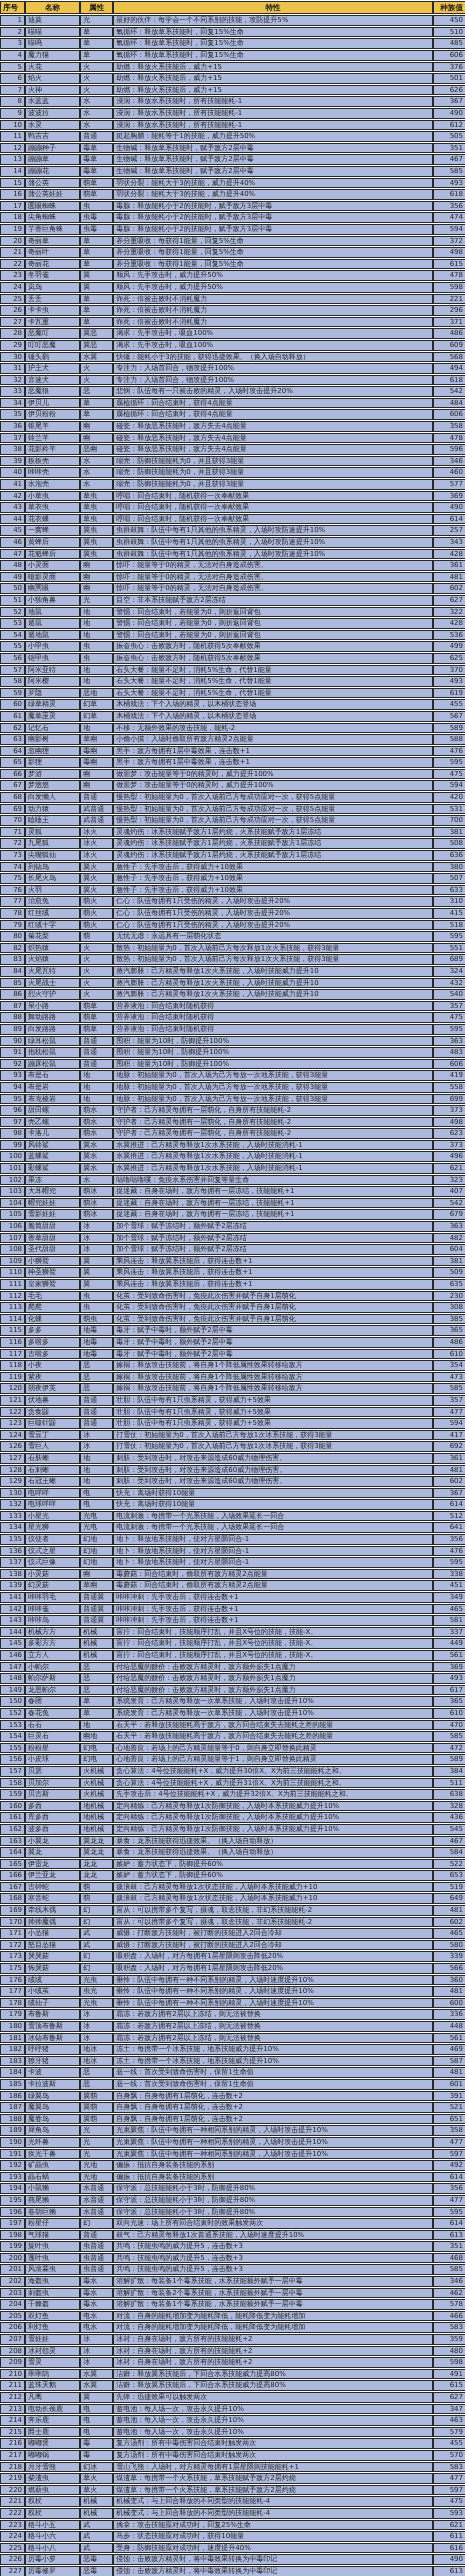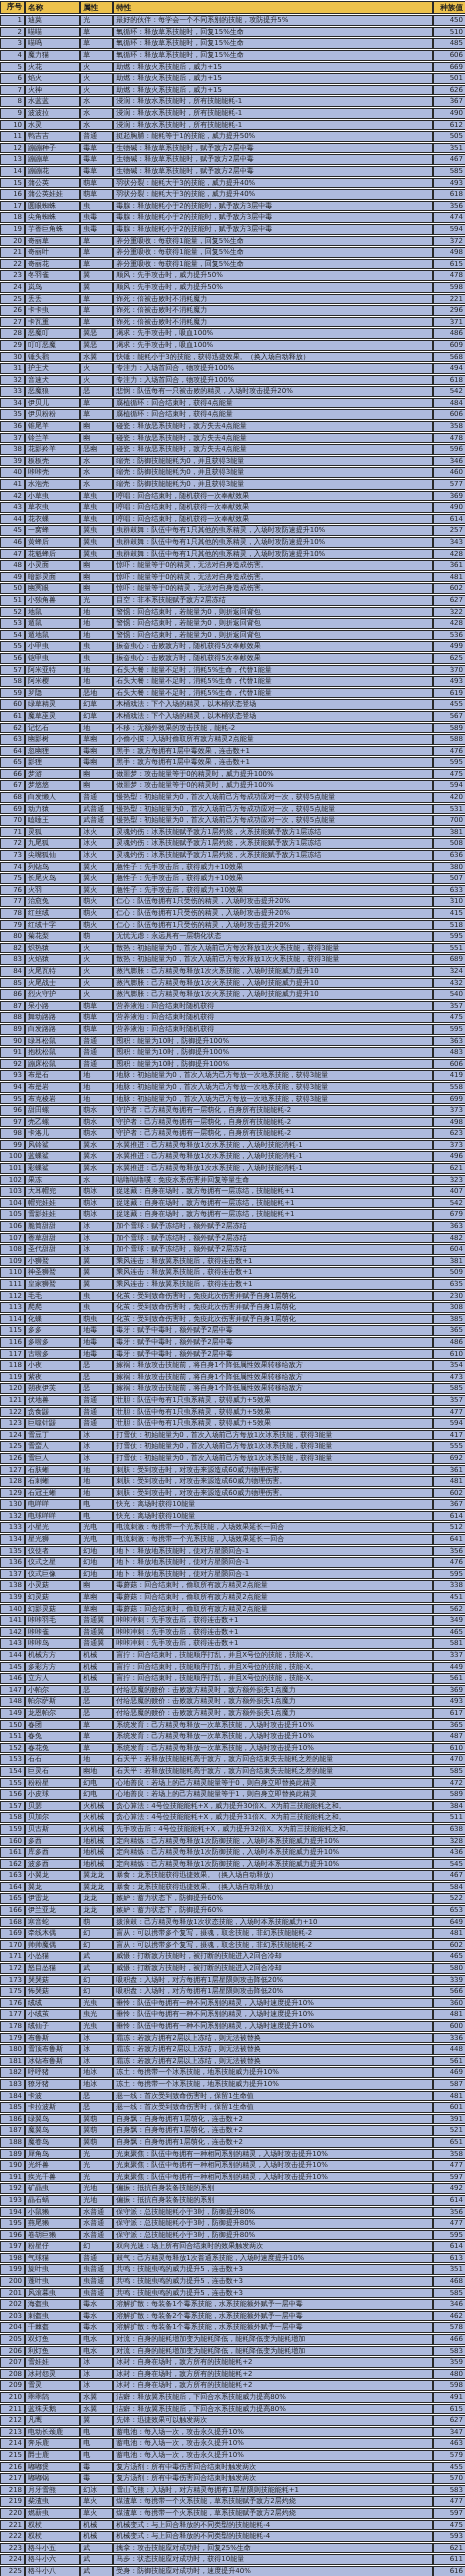--- a/index.html
+++ b/index.html
@@ -5,22 +5,22 @@
   html,body{margin:0;padding:0;background:#ffffff;}
   body{width:466px;font-family:"DejaVu Sans","Liberation Sans",sans-serif;color:#1f1f1f;}
   table{width:466px;table-layout:fixed;border-collapse:separate;border-spacing:0 1.3px;margin:0;}
   col.c-id{width:25px;}
   col.c-name{width:55px;}
   col.c-attr{width:33px;}
   col.c-trait{width:319px;}
   col.c-val{width:33px;}
   th,td{box-sizing:border-box;border:0.7px solid #2a2a2a;overflow:hidden;white-space:nowrap;
         padding:0 2px;height:10px;line-height:8.6px;font-size:7px;}
-  th{background:#edc24d;font-weight:bold;font-size:7.6px;height:12.6px;line-height:11.3px;text-align:left;}
-  th.num{text-align:right;font-family:Liberation Mono, monospace;}
+  th{background:#edc24d;font-weight:bold;font-size:7.6px;height:12.6px;line-height:11.3px;text-align:center;}
+  th.num{text-align:left;}
   th:last-child{text-align:right;}
   td{background:#aebadd;}
   td.id,td.val{text-align:right;}
   td.name,td.attr,td.trait{text-align:left;}
 </style>
 </head>
 <body>
 
 <table>
   <colgroup>
@@ -66,21 +66,21 @@
         <td class="name">魔力猫</td>
         <td class="attr">草</td>
         <td class="trait">氧循环：释放草系技能时，回复15%生命</td>
         <td class="val">606</td>
       </tr>
       <tr>
         <td class="id">5</td>
         <td class="name">火花</td>
         <td class="attr">火</td>
         <td class="trait">助燃：释放火系技能后，威力+15</td>
-        <td class="val">669</td>
+        <td class="val">376</td>
       </tr>
       <tr>
         <td class="id">6</td>
         <td class="name">焰火</td>
         <td class="attr">火</td>
         <td class="trait">助燃：释放火系技能后，威力+15</td>
         <td class="val">501</td>
       </tr>
       <tr>
         <td class="id">7</td>
@@ -895,27 +895,20 @@
         <td class="val">594</td>
       </tr>
       <tr>
         <td class="id">124</td>
         <td class="name">雪豆丁</td>
         <td class="attr">冰</td>
         <td class="trait">打雪仗：初始能量为0，首次入场前己方每放1次冰系技能，获得3能量</td>
         <td class="val">417</td>
       </tr>
       <tr>
-        <td class="id">125</td>
-        <td class="name">雪蛮人</td>
-        <td class="attr">冰</td>
-        <td class="trait">打雪仗：初始能量为0，首次入场前己方每放1次冰系技能，获得3能量</td>
-        <td class="val">555</td>
-      </tr>
-      <tr>
         <td class="id">126</td>
         <td class="name">雪巨人</td>
         <td class="attr">冰</td>
         <td class="trait">打雪仗：初始能量为0，首次入场前己方每放1次冰系技能，获得3能量</td>
         <td class="val">692</td>
       </tr>
       <tr>
         <td class="id">127</td>
         <td class="name">石肤蜥</td>
         <td class="attr">地</td>
@@ -993,27 +986,20 @@
         <td class="val">338</td>
       </tr>
       <tr>
         <td class="id">139</td>
         <td class="name">幻灵菇</td>
         <td class="attr">草幽</td>
         <td class="trait">毒蘑菇：回合结束时，偷取所有敌方精灵2点能量</td>
         <td class="val">451</td>
       </tr>
       <tr>
-        <td class="id">140</td>
-        <td class="name">幻影灵菇</td>
-        <td class="attr">草幽</td>
-        <td class="trait">毒蘑菇：回合结束时，偷取所有敌方精灵2点能量</td>
-        <td class="val">562</td>
-      </tr>
-      <tr>
         <td class="id">141</td>
         <td class="name">咔咔羽毛</td>
         <td class="attr">普通翼</td>
         <td class="trait">咔咔冲刺：先手攻击后，获得连击数+1</td>
         <td class="val">349</td>
       </tr>
       <tr>
         <td class="id">142</td>
         <td class="name">咔咔雀</td>
         <td class="attr">普通翼</td>
@@ -1070,27 +1056,20 @@
         <td class="val">617</td>
       </tr>
       <tr>
         <td class="id">150</td>
         <td class="name">春团</td>
         <td class="attr">草</td>
         <td class="trait">系统发育：己方精灵每释放一次草系技能，入场时攻击提升10%</td>
         <td class="val">365</td>
       </tr>
       <tr>
-        <td class="id">151</td>
-        <td class="name">春兔</td>
-        <td class="attr">草</td>
-        <td class="trait">系统发育：己方精灵每释放一次草系技能，入场时攻击提升10%</td>
-        <td class="val">487</td>
-      </tr>
-      <tr>
         <td class="id">152</td>
         <td class="name">春花兔</td>
         <td class="attr">草</td>
         <td class="trait">系统发育：己方精灵每释放一次草系技能，入场时攻击提升10%</td>
         <td class="val">610</td>
       </tr>
       <tr>
         <td class="id">153</td>
         <td class="name">石石</td>
         <td class="attr">地</td>
@@ -1182,20 +1161,27 @@
         <td class="val">522</td>
       </tr>
       <tr>
         <td class="id">166</td>
         <td class="name">伊兰亚龙</td>
         <td class="attr">龙龙</td>
         <td class="trait">嫉妒：蓄力状态下，防御提升60%</td>
         <td class="val">653</td>
       </tr>
       <tr>
+        <td class="id">167</td>
+        <td class="name">古钟蛇</td>
+        <td class="attr">萌</td>
+        <td class="trait">拨浪鼓：己方精灵每释放1次状态技能，入场时本系技能威力+10</td>
+        <td class="val">519</td>
+      </tr>
+      <tr>
         <td class="id">168</td>
         <td class="name">寒音蛇</td>
         <td class="attr">萌</td>
         <td class="trait">拨浪鼓：己方精灵每释放1次状态技能，入场时本系技能威力+10</td>
         <td class="val">649</td>
       </tr>
       <tr>
         <td class="id">169</td>
         <td class="name">牵线木偶</td>
         <td class="attr">幻</td>

